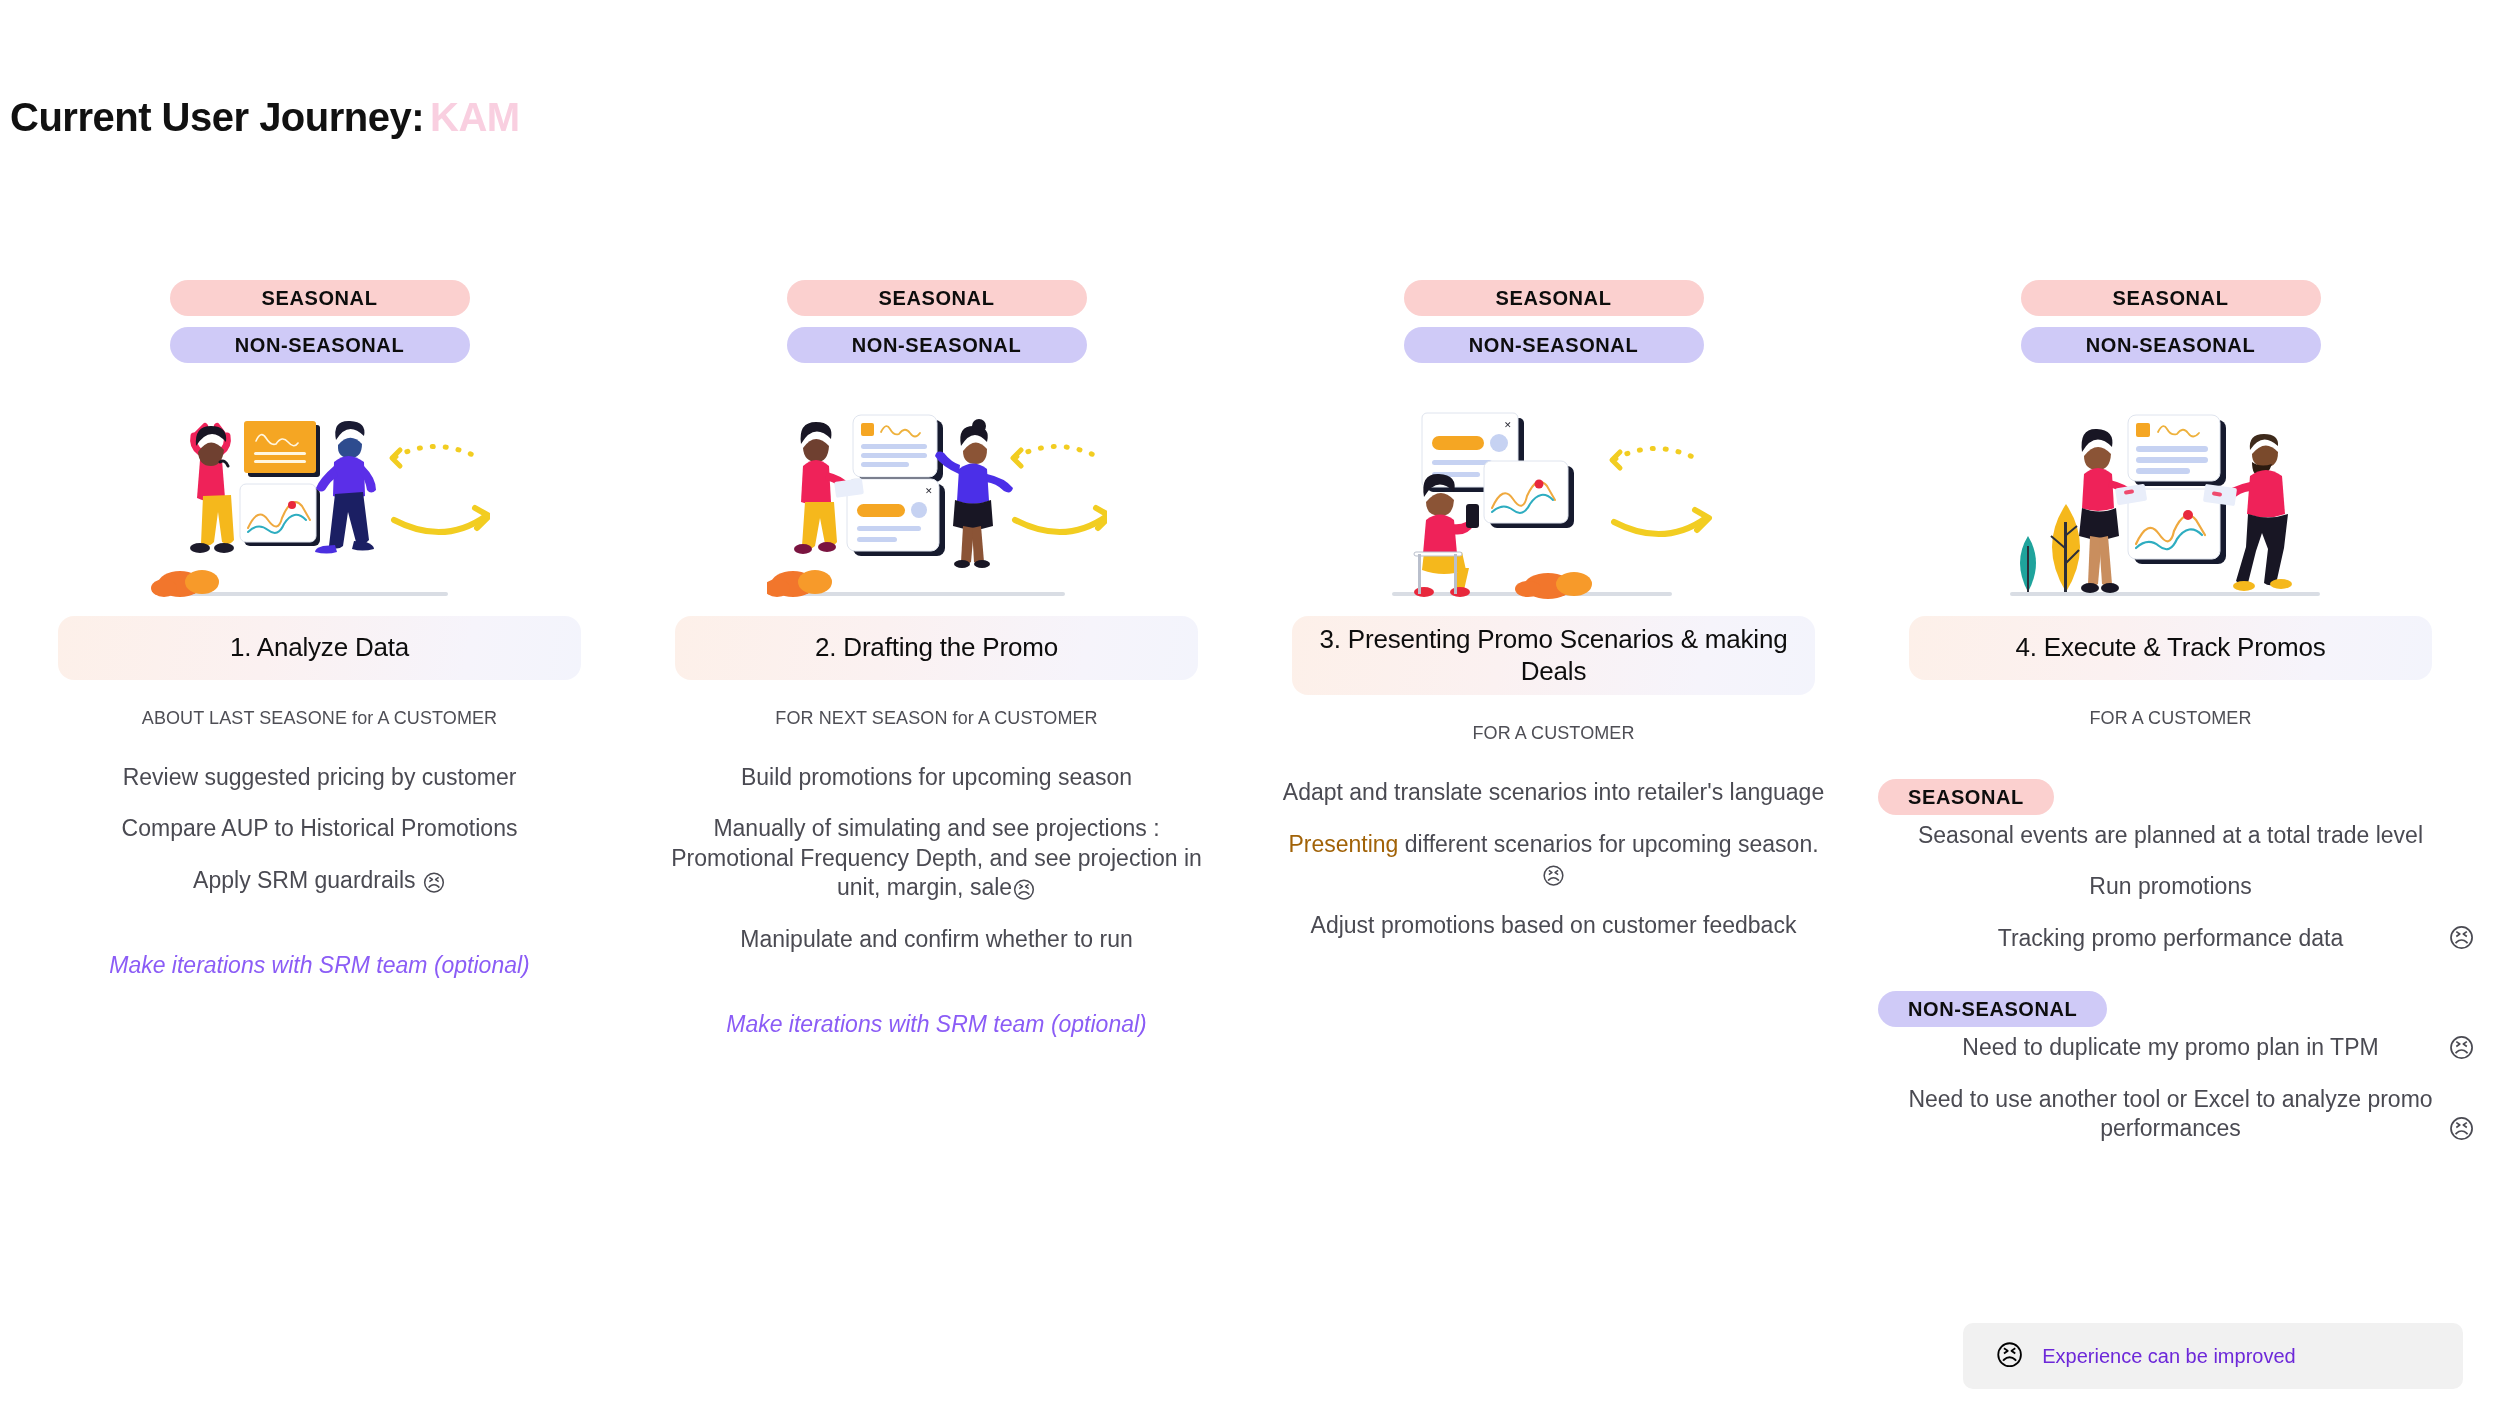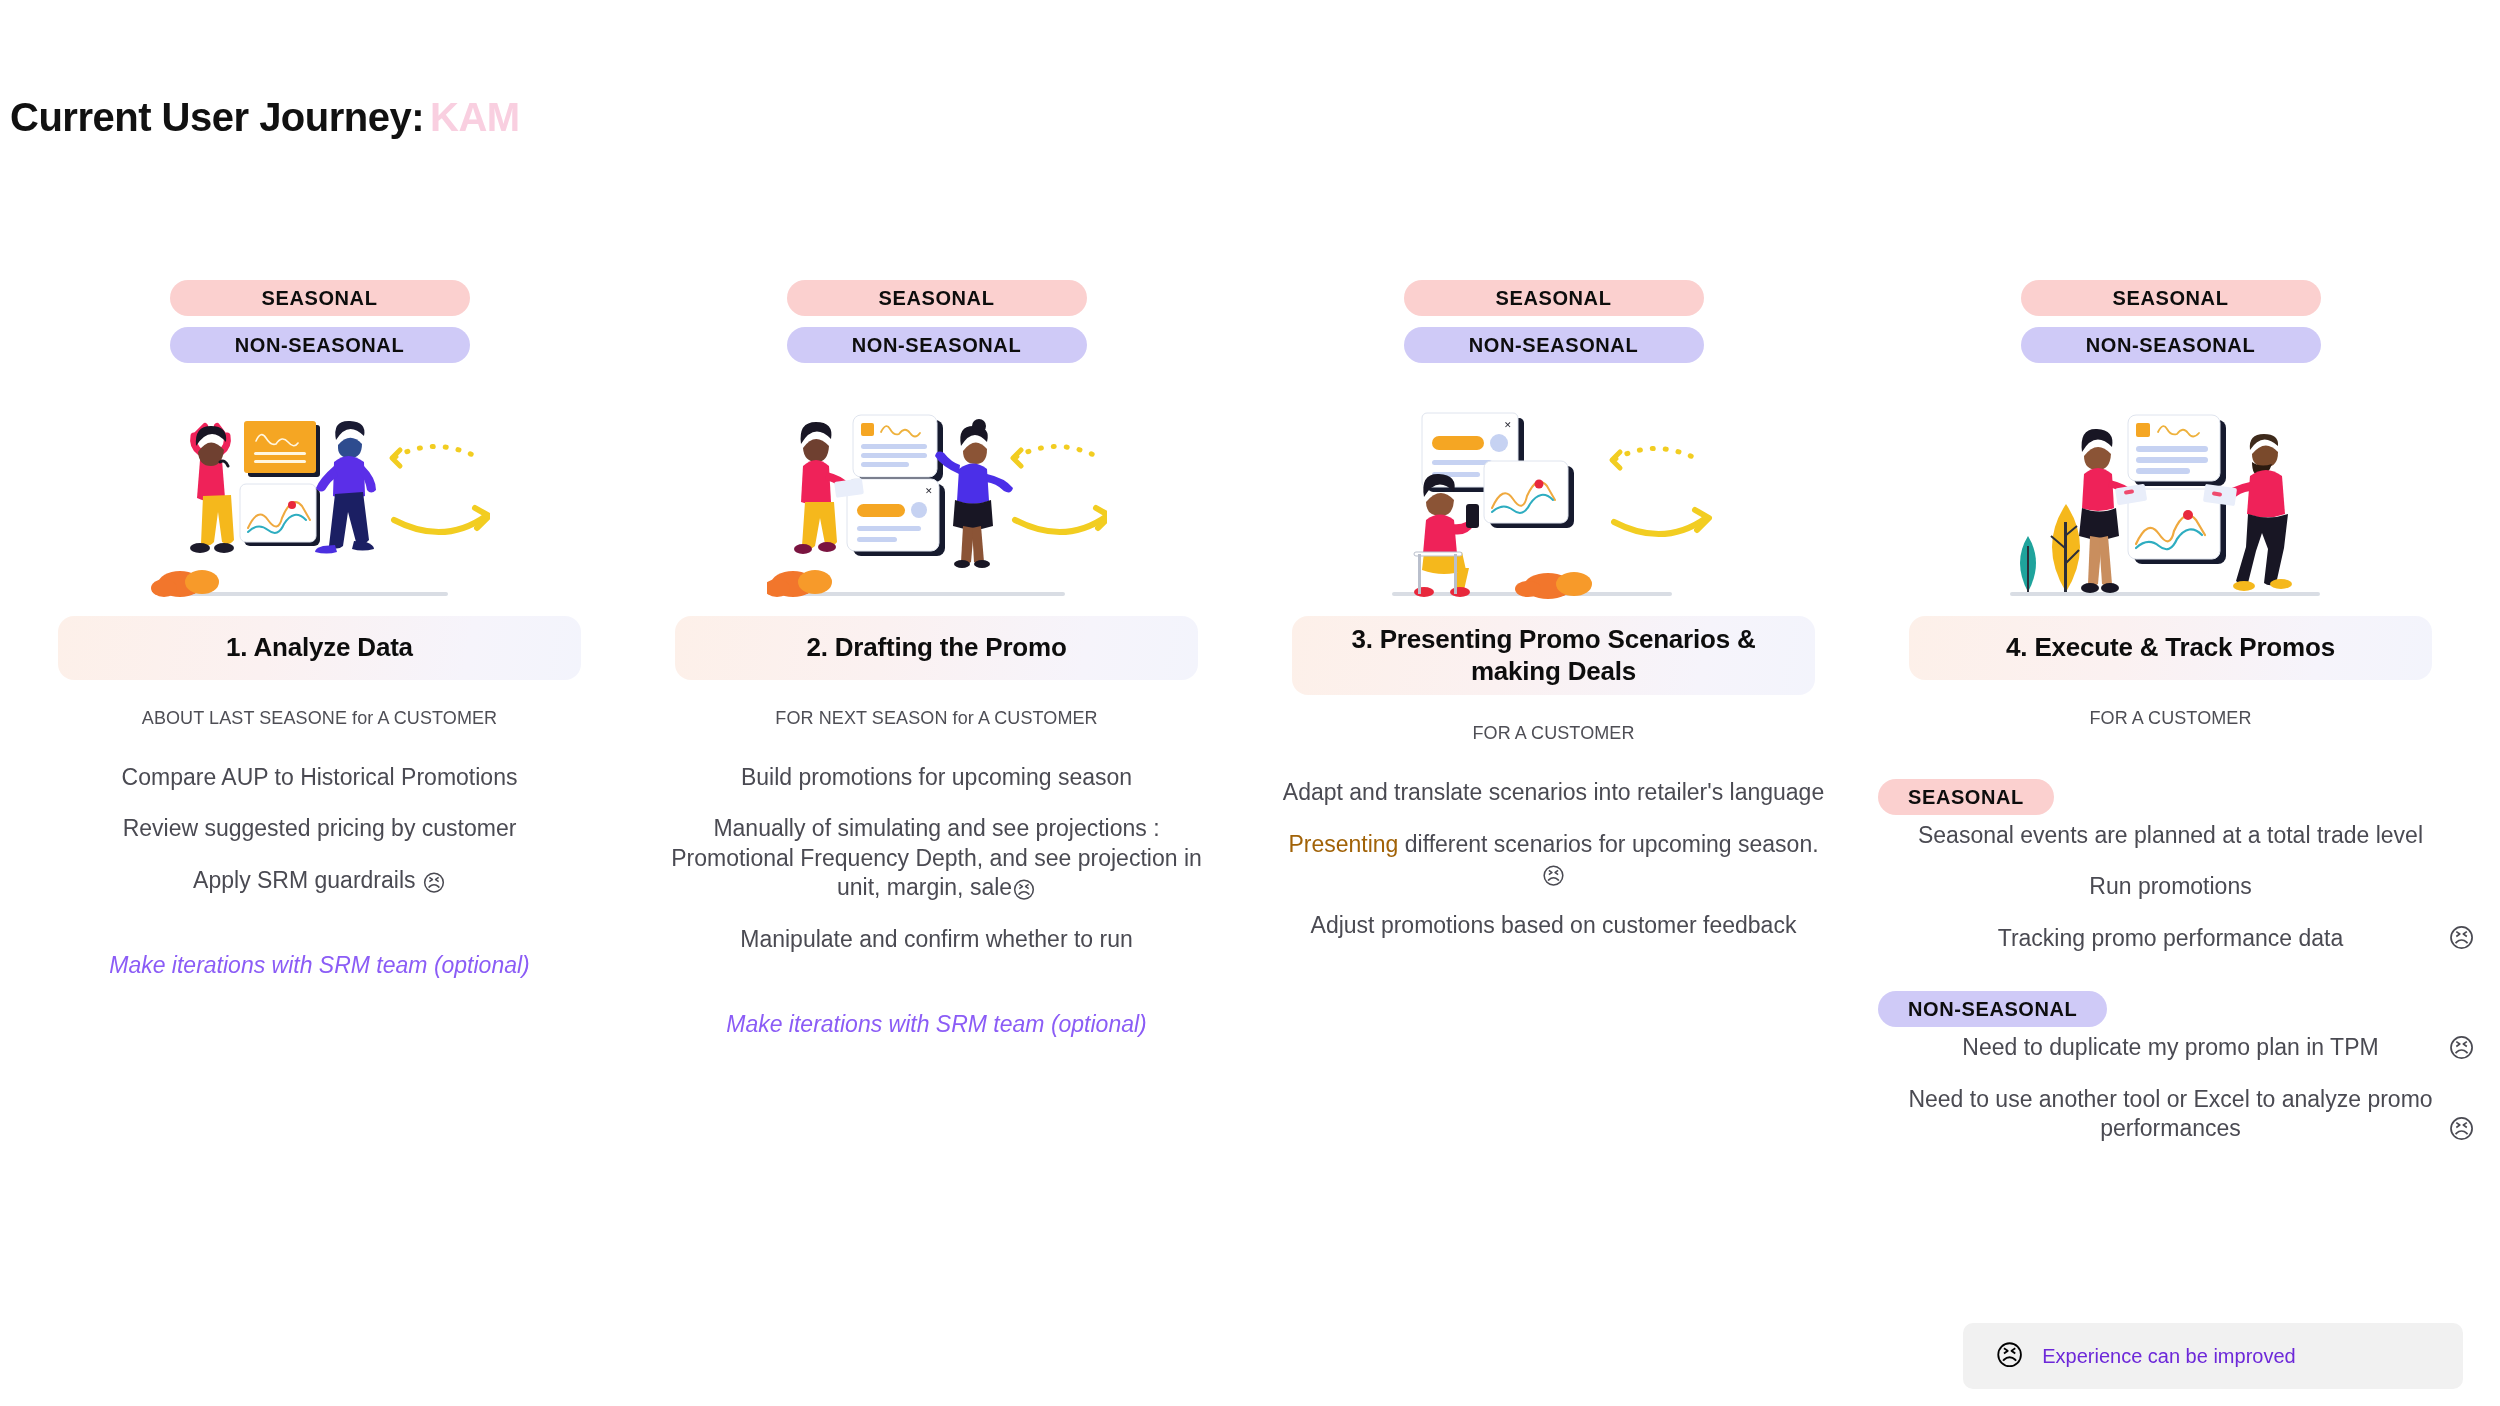--- a/index.html
+++ b/index.html
@@ -84,21 +84,21 @@
     width: 523px;
     min-height: 64px;
     border-radius: 16px;
     background: linear-gradient(100deg, #fdf0e9 0%, #fbf1f1 40%, #f6f4fb 78%, #f3f4fc 100%);
     display: flex;
     align-items: center;
     justify-content: center;
     text-align: center;
     padding: 8px 14px;
     font-size: 26px;
-    font-weight: 700;
+    font-weight: 400;
     color: #0d0d0d;
     line-height: 1.22;
     letter-spacing: -0.2px;
   }
   .step-title.two-line { min-height: 72px; }
 
   .scope {
     text-align: center;
     font-size: 18px;
     color: #4e4e55;
@@ -235,22 +235,22 @@
                 <path d="M325 112 l14 8 l-12 12" fill="none" stroke="#f2cd21" stroke-width="6" stroke-linecap="round" stroke-linejoin="round"></path>
               </g>
             </svg>
           </div>
         </div>
 
         <div class="step-title">1. Analyze Data</div>
         <div class="scope">ABOUT LAST SEASONE for A CUSTOMER</div>
 
         <div class="tasks">
+          <div class="task"><span>Review suggested pricing by customer</span></div>
           <div class="task"><span>Compare AUP to Historical Promotions</span></div>
-          <div class="task"><span>Review suggested pricing by customer</span></div>
           <div class="task"><span>Apply SRM guardrails</span> <span class="emoji">😣</span></div>
           <div class="spacer-md"></div>
           <div class="task italic"><span>Make iterations with SRM team (optional)</span></div>
         </div>
       </div>
     </div>
 
     <div class="col col2">
       <div class="col-inner">
         <div class="badge-stack">

